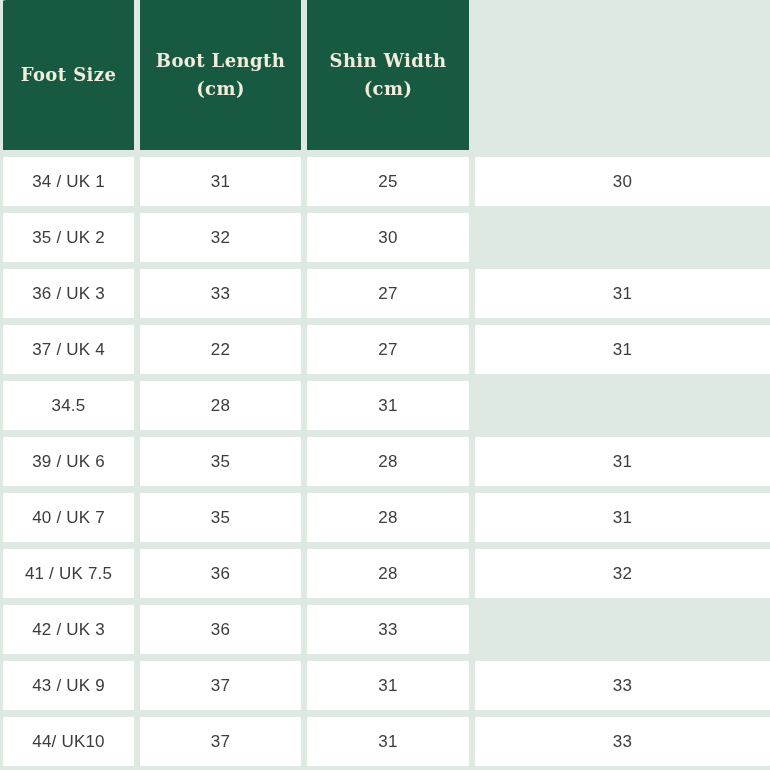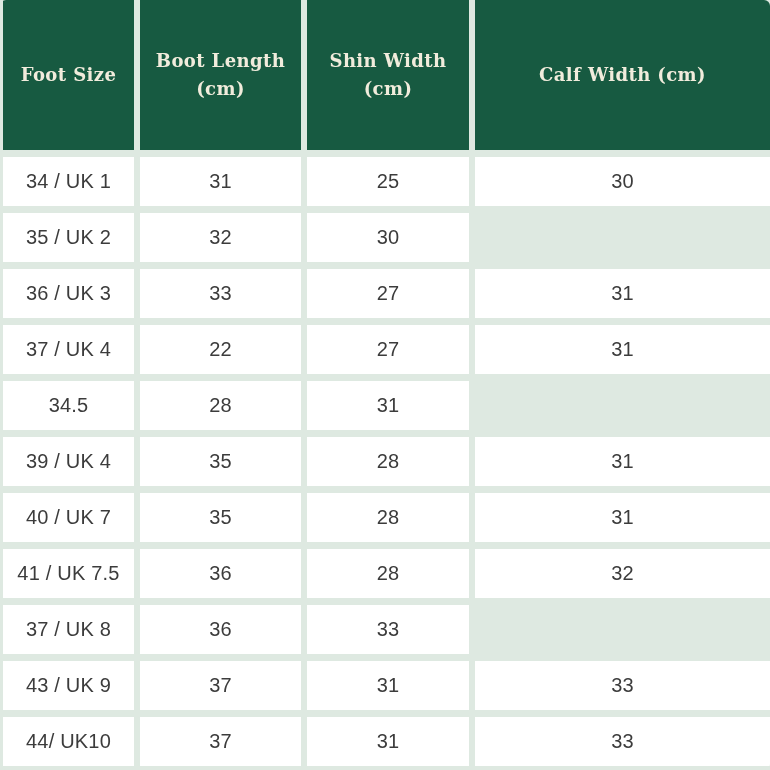--- a/index.html
+++ b/index.html
@@ -39,45 +39,41 @@
     font-size:18px;
     letter-spacing:0.4px;
     line-height:1.55;
   }
   .th span{display:block;}
   .td{
     background:var(--cell-bg);
     color:var(--cell-text);
     display:flex;align-items:center;justify-content:center;
     text-align:center;
-    font-size:20px;
+    font-size:17px;
     letter-spacing:0.2px;
   }
 </style>
 </head>
 <body>
 
 <div class="size-table">
 
   <div class="row header-row">
     <div class="th">
       <span>Foot Size</span>
       <span></span>
     </div>
     <div class="th">
       <span>Boot Length</span>
       <span>(cm)</span>
     </div>
     <div class="th">
       <span>Shin Width</span>
       <span>(cm)</span>
-    </div>
-    <div class="th">
-      <span>Calf Width (cm)</span>
-      <span></span>
     </div>
   </div>
 
   <div style="display:contents" id="table-body">
   <div class="row body-row">
     <div class="td">34 / UK 1</div>
     <div class="td">31</div>
     <div class="td">25</div>
     <div class="td">30</div>
   </div>
@@ -102,42 +98,42 @@
     <div class="td">31</div>
   </div>
 
   <div class="row body-row">
     <div class="td">34.5</div>
     <div class="td">28</div>
     <div class="td">31</div>
   </div>
 
   <div class="row body-row">
-    <div class="td">39 / UK 4</div>
+    <div class="td">39 / UK 6</div>
     <div class="td">35</div>
     <div class="td">28</div>
     <div class="td">31</div>
   </div>
 
   <div class="row body-row">
     <div class="td">40 / UK 7</div>
     <div class="td">35</div>
     <div class="td">28</div>
     <div class="td">31</div>
   </div>
 
   <div class="row body-row">
     <div class="td">41 / UK 7.5</div>
     <div class="td">36</div>
     <div class="td">28</div>
     <div class="td">32</div>
   </div>
 
   <div class="row body-row">
-    <div class="td">37 / UK 8</div>
+    <div class="td">42 / UK 3</div>
     <div class="td">36</div>
     <div class="td">33</div>
   </div>
 
   <div class="row body-row">
     <div class="td">43 / UK 9</div>
     <div class="td">37</div>
     <div class="td">31</div>
     <div class="td">33</div>
   </div>

